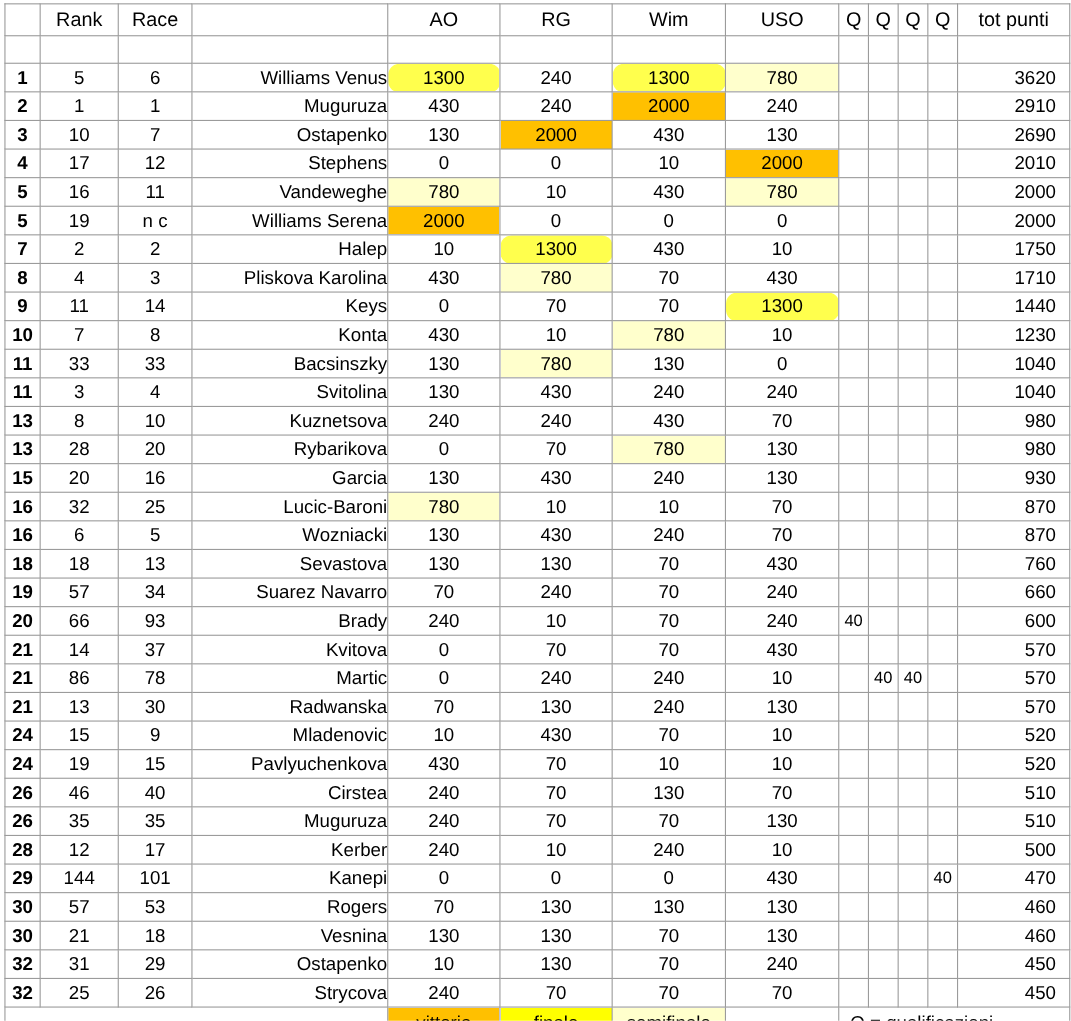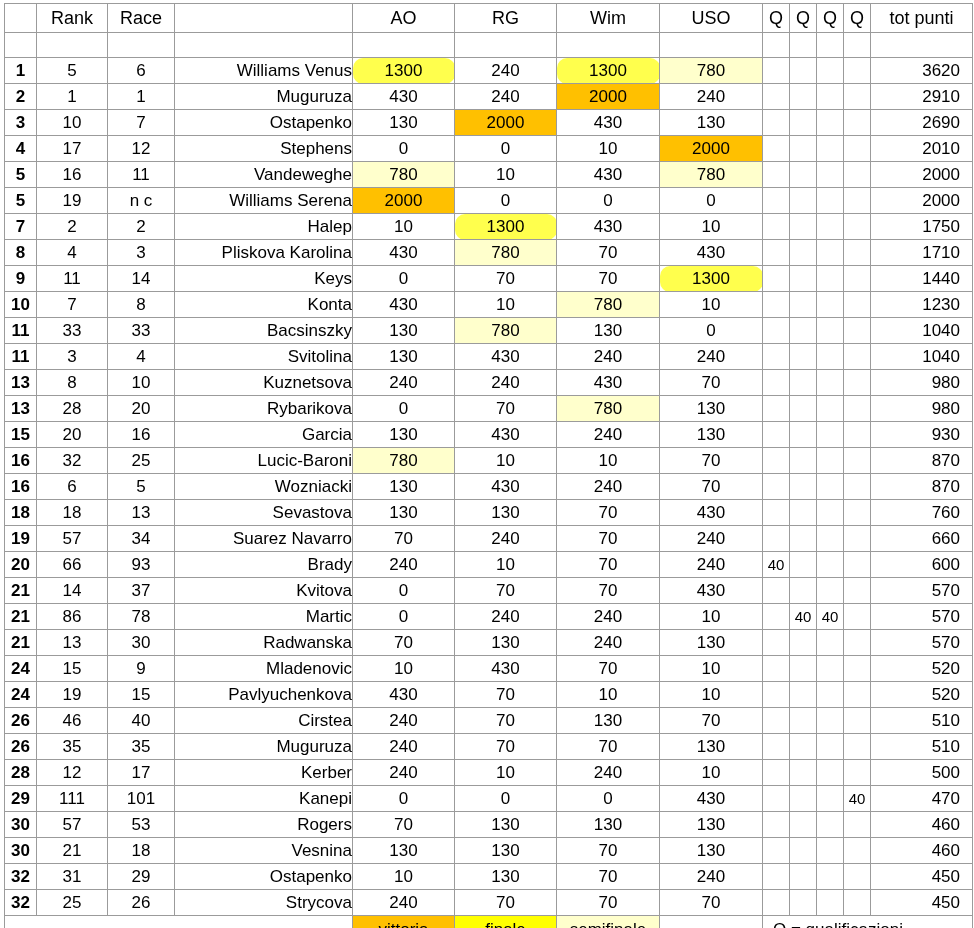--- a/index.html
+++ b/index.html
@@ -509,21 +509,21 @@
     <td class="pts">240</td>
     <td class="pts">10</td>
     <td class="q"></td>
     <td class="q"></td>
     <td class="q"></td>
     <td class="q"></td>
     <td class="tot">500</td>
   </tr>
       <tr>
     <td class="pos">29</td>
-    <td class="num">111</td>
+    <td class="num">144</td>
     <td class="num">101</td>
     <td class="name">Kanepi</td>
     <td class="pts">0</td>
     <td class="pts">0</td>
     <td class="pts">0</td>
     <td class="pts">430</td>
     <td class="q"></td>
     <td class="q"></td>
     <td class="q"></td>
     <td class="q">40</td>

